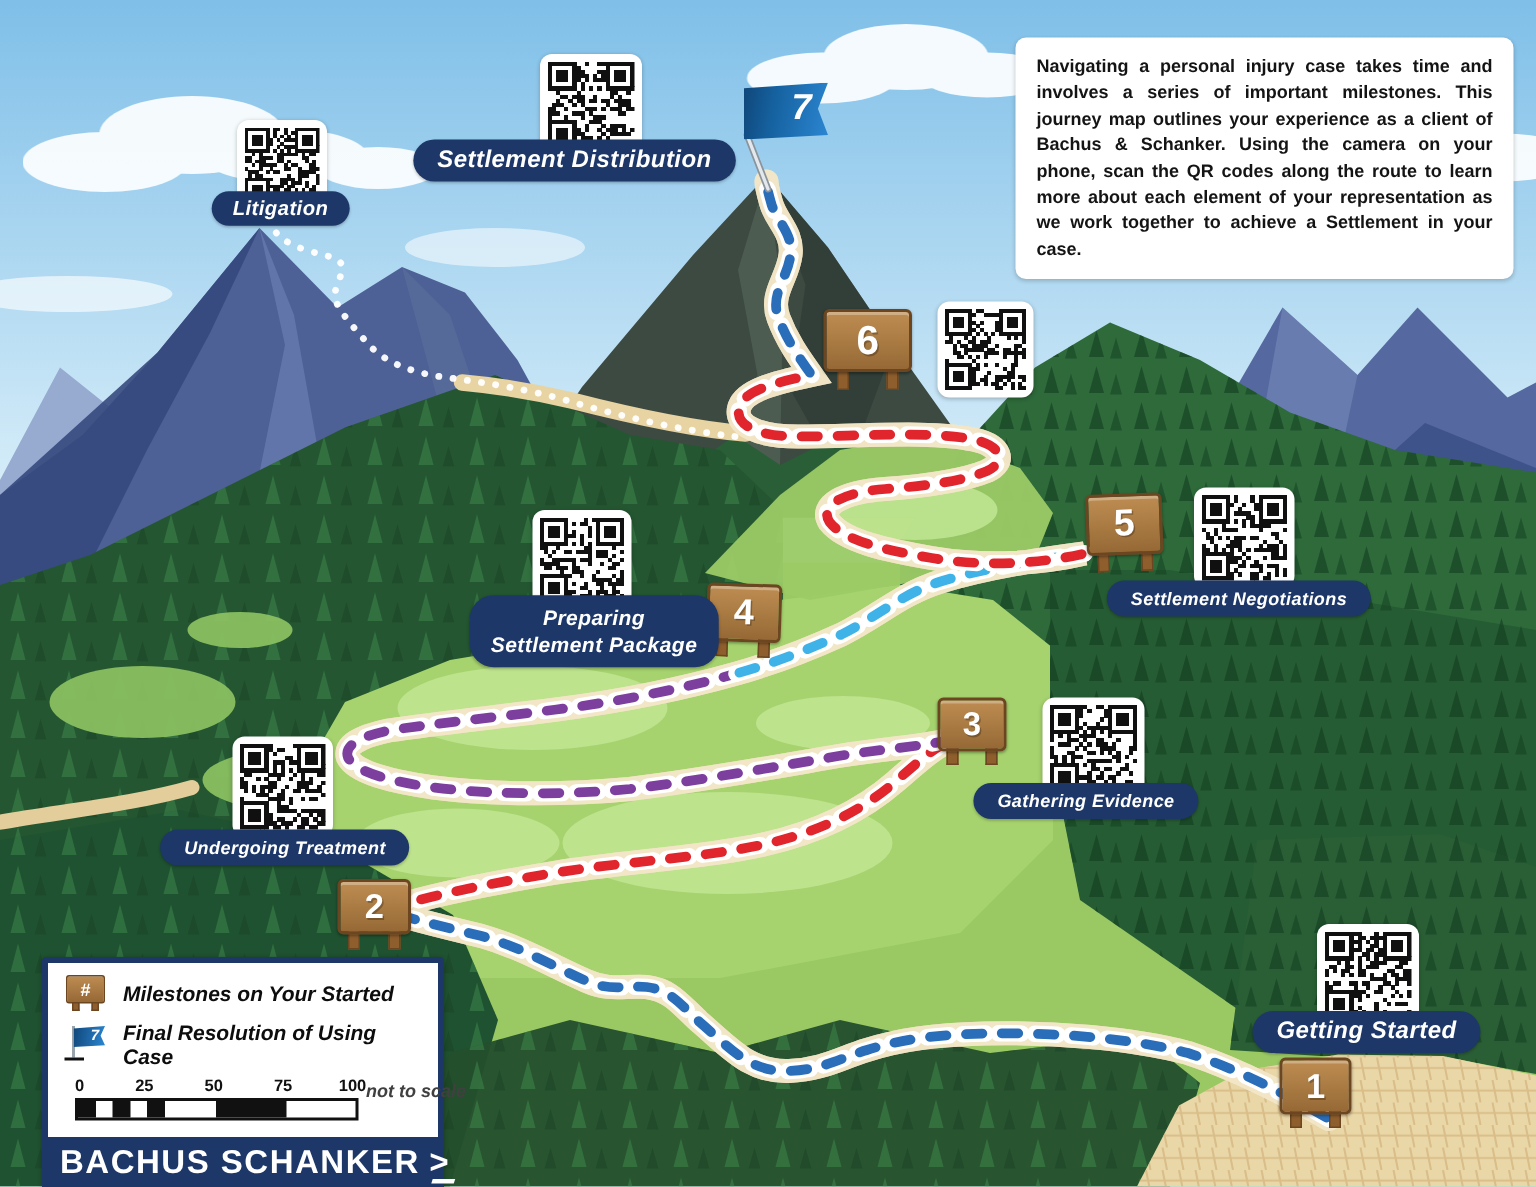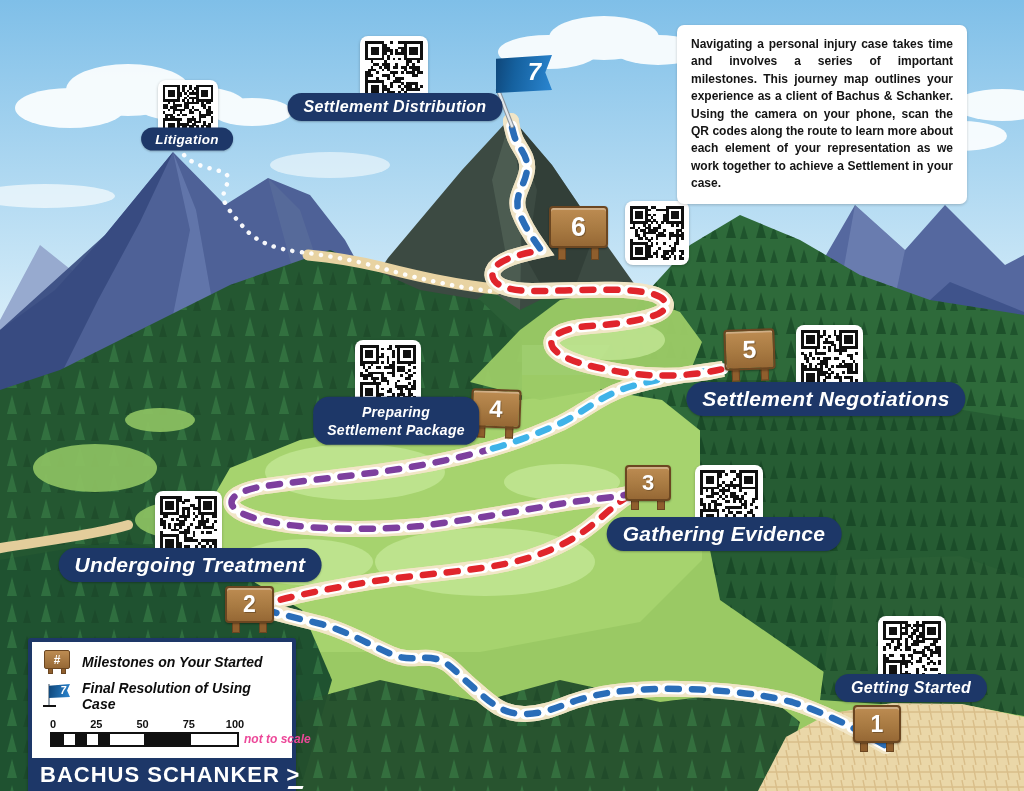--- a/index.html
+++ b/index.html
@@ -9,21 +9,21 @@
 
   
   .qr{position:absolute;background:#fff;border-radius:8px;padding:5px;
     box-shadow:0 1px 3px rgba(0,0,0,.25);}
   .qr-grid{width:100%;height:100%;display:block;}
 
   
   .pill{position:absolute;transform:translate(-50%,-50%);
     background:#1d3768;color:#fff;font-style:italic;font-weight:bold;
     border-radius:999px;padding:5px 16px;white-space:nowrap;
-    letter-spacing:.3px;font-size:21px;box-shadow:0 1px 2px rgba(0,0,0,.25);}
+    letter-spacing:.3px;font-size:12px;box-shadow:0 1px 2px rgba(0,0,0,.25);}
   .pill.sm{font-size:13.5px;padding:4px 14px;}
   .pill.lg{font-size:16px;}
   .pill.two-line{border-radius:16px;white-space:normal;text-align:center;
     line-height:1.3;font-size:14px;padding:6px 14px;}
   .pill .ln{display:block;}
 
   
   .sign{position:absolute;}
   .board{position:relative;display:flex;align-items:center;justify-content:center;
     background:linear-gradient(180deg,#bd8c52 0%,#a87a42 55%,#966835 100%);
@@ -34,21 +34,21 @@
     border-top:none;z-index:1;}
 
   
   .flag{position:absolute;left:496px;top:55px;width:56px;height:38px;
     clip-path:polygon(0 10%,100% 0,88% 46%,100% 92%,0 100%);
     background:linear-gradient(100deg,#0f4679 0%,#15619f 35%,#2b86d1 100%);}
   .flag-num{position:absolute;right:11px;top:3px;color:#fff;font-weight:bold;
     font-style:italic;font-size:24px;}
 
   
-  .intro{position:absolute;left:677px;top:25px;width:290px;background:#fff;
+  .intro{position:absolute;left:677px;top:25px;width:332px;background:#fff;
     border-radius:7px;padding:11px 14px;box-sizing:border-box;
     box-shadow:0 1px 3px rgba(0,0,0,.2);}
   .intro p{margin:0;font-size:12px;font-weight:bold;line-height:1.45;
     text-align:justify;color:#141414;}
 
   
   .legend{position:absolute;left:28px;top:638px;width:268px;
     border:4px solid #1d3768;background:#fff;border-radius:3px;
     box-shadow:0 1px 3px rgba(0,0,0,.3);box-sizing:border-box;}
   .legend-body{padding:8px 10px 4px 10px;}
@@ -73,22 +73,22 @@
   .mini-flag .fbase{position:absolute;left:1px;top:22px;width:13px;height:2px;
     background:#111;}
   .scale{position:relative;margin:2px 0 6px 0;height:30px;}
   .scale-ticks{position:relative;height:13px;width:185px;margin-left:8px;}
   .scale-ticks span{position:absolute;font-size:11px;font-weight:bold;color:#111;
     transform:translateX(-50%);}
   .scale-ticks span:first-child{transform:none;}
   .scale-bar{position:absolute;left:8px;top:14px;width:185px;height:11px;
     border:2px solid #111;display:flex;background:#fff;}
   .scale-bar i{display:block;height:100%;}
-  .scale-note{position:absolute;left:202px;top:14px;font-size:12px;font-weight:bold;
-    font-style:italic;color:#ec4899;white-space:nowrap;}
+  .scale-note{position:absolute;left:202px;top:2px;font-size:12px;font-weight:bold;
+    font-style:italic;color:#404040;white-space:nowrap;}
   .logo-band{background:#1d3768;color:#fff;display:flex;align-items:center;
     padding:4px 8px 6px 8px;}
   .logo-text{font-weight:bold;font-size:22px;letter-spacing:1px;white-space:nowrap;}
   .logo-arrow{position:relative;margin-left:6px;font-weight:bold;font-size:22px;
     font-style:italic;line-height:1;}
   .logo-arrow:after{content:"";position:absolute;left:2px;bottom:-3px;width:15px;
     height:3px;background:#fff;transform:skewX(-18deg);}
 </style>
 </head>
 <body>
@@ -2108,21 +2108,21 @@
             <rect x="15" y="20" width="1.04" height="1.04"></rect>
             <rect x="18" y="20" width="1.04" height="1.04"></rect>
             <rect x="19" y="20" width="1.04" height="1.04"></rect>
             <rect x="20" y="20" width="1.04" height="1.04"></rect>
           </g>
         </svg>
       </span>
     </div>
 
   <div class="pill sm" style="left:187px;top:139px;">Litigation</div>
-  <div class="pill lg" style="left:395px;top:107px;">Settlement Distribution</div>
+  <div class="pill lg" style="left:383px;top:107px;">Settlement Distribution</div>
   <div class="pill" style="left:826px;top:399px;">Settlement Negotiations</div>
   <div class="pill two-line" style="left:396px;top:421px;">
     <span class="ln">Preparing</span>
     <span class="ln">Settlement Package</span>
   </div>
   <div class="pill" style="left:724px;top:534px;">Gathering Evidence</div>
   <div class="pill" style="left:190px;top:565px;">Undergoing Treatment</div>
   <div class="pill lg" style="left:911px;top:688px;">Getting Started</div>
 
   <div class="intro">

